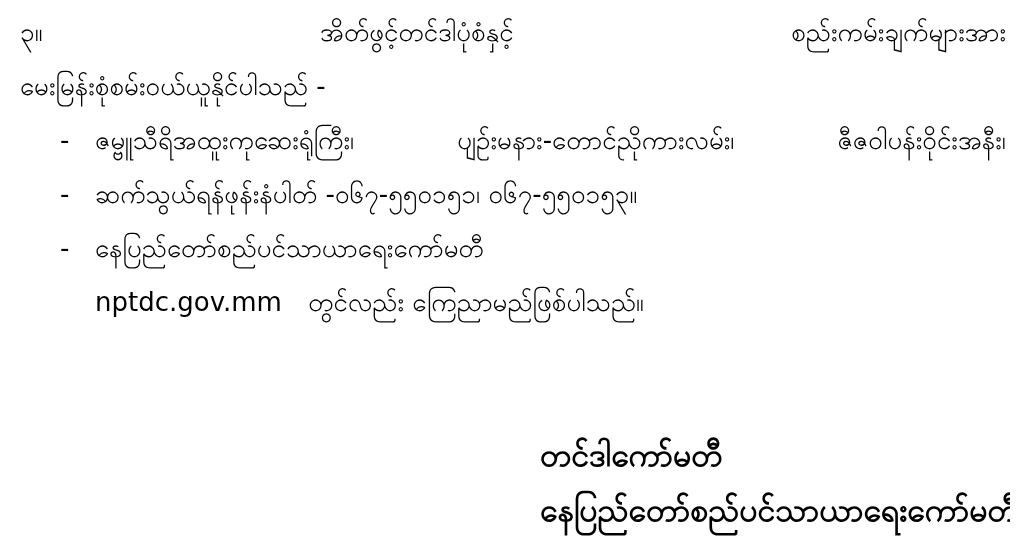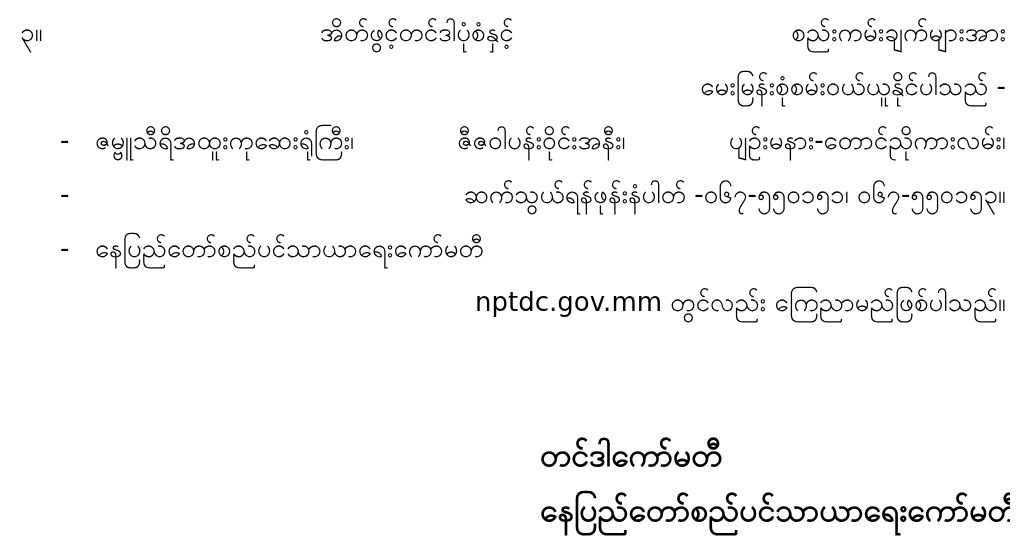--- a/index.html
+++ b/index.html
@@ -31,37 +31,36 @@
     align-items: baseline;
     height: 54px;
     overflow: hidden;
     white-space: nowrap;
   }
   .jline > span { white-space: nowrap; }
   .lline {
     height: 54px;
     overflow: hidden;
     white-space: nowrap;
-    text-align: right;
   }
   .bullet {
     display: flex;
     align-items: flex-start;
     padding-left: 40px;
   }
   .bullet .marker {
     width: 35px;
     flex: 0 0 35px;
     line-height: 54px;
   }
   .bullet .bcontent {
     flex: 1 1 auto;
     min-width: 0;
   }
-  .gap-left { }
+  .gap-left { margin-left: 18px; }
   .signature {
     position: absolute;
     top: 428px;
     right: 14px;
     width: 470px;
     text-align: left;
     font-weight: 700;
     font-size: 32px;
     line-height: 55px;
   }
@@ -83,22 +82,22 @@
       <span>စည်းကမ်းချက်များအား</span>
     </div>
     <div class="lline">မေးမြန်းစုံစမ်းဝယ်ယူနိုင်ပါသည် -</div>
   </div>
 
   <div class="bullet">
     <span class="marker">-</span>
     <div class="bcontent">
       <div class="jline">
         <span>ဇမ္ဗူသီရိအထူးကုဆေးရုံကြီး၊</span>
+        <span>ပျဉ်းမနား-တောင်ညိုကားလမ်း၊</span>
         <span>ဇီဇဝါပန်းဝိုင်းအနီး၊</span>
-        <span>ပျဉ်းမနား-တောင်ညိုကားလမ်း၊</span>
       </div>
     </div>
   </div>
 
   <div class="bullet">
     <span class="marker">-</span>
     <div class="bcontent">
       <div class="lline">ဆက်သွယ်ရန်ဖုန်းနံပါတ် -၀၆၇-၅၅၀၁၅၁၊ ၀၆၇-၅၅၀၁၅၃။</div>
     </div>
   </div>

